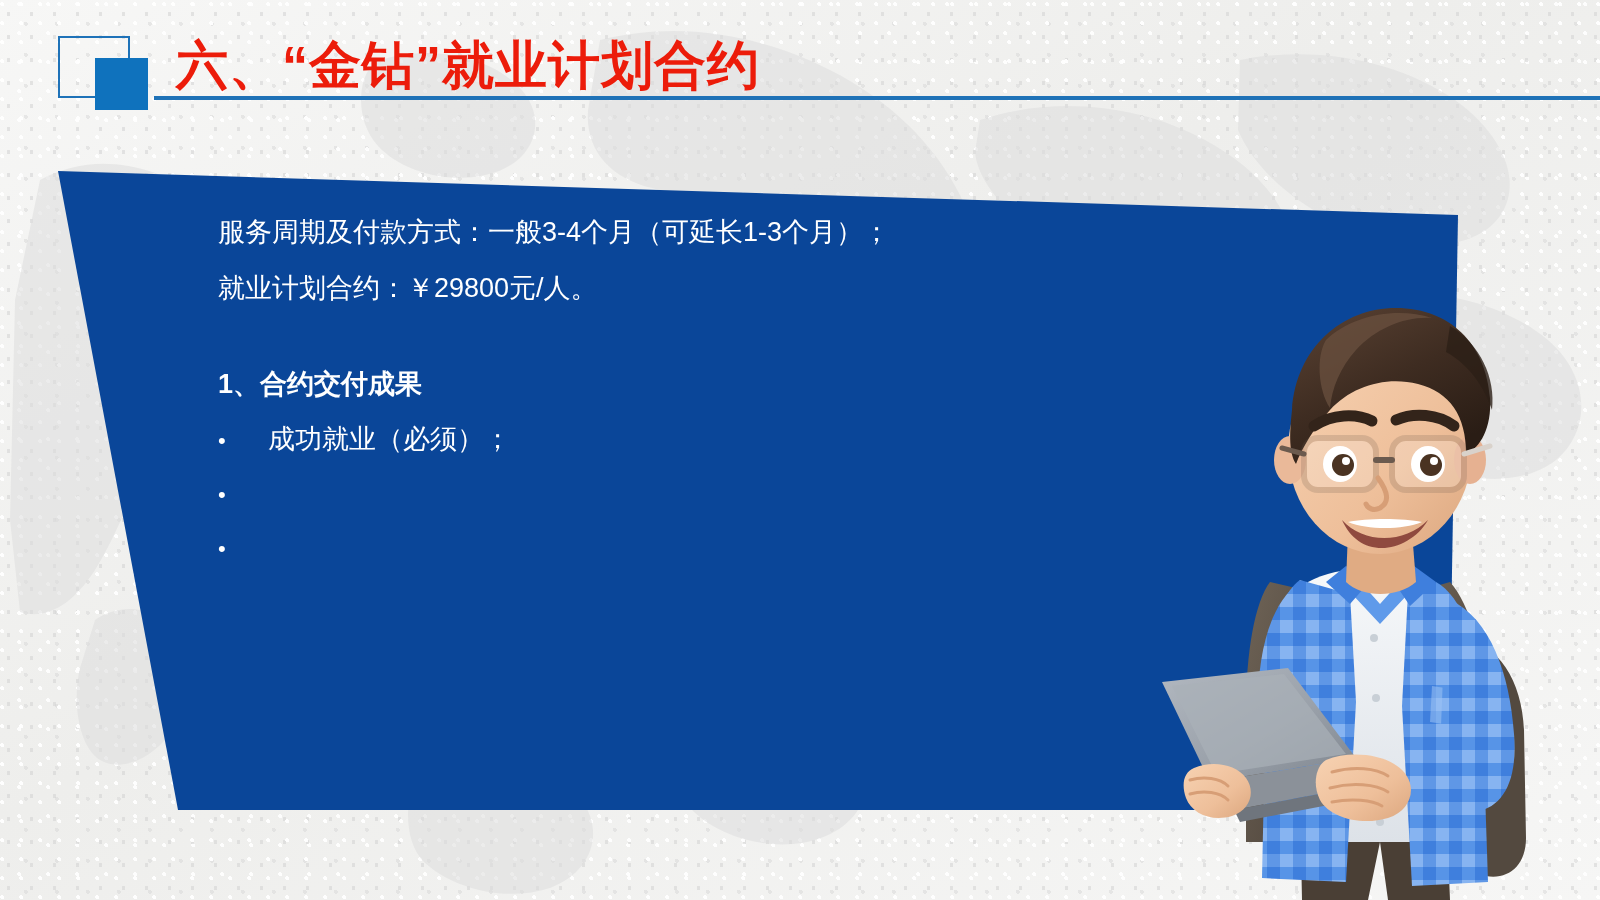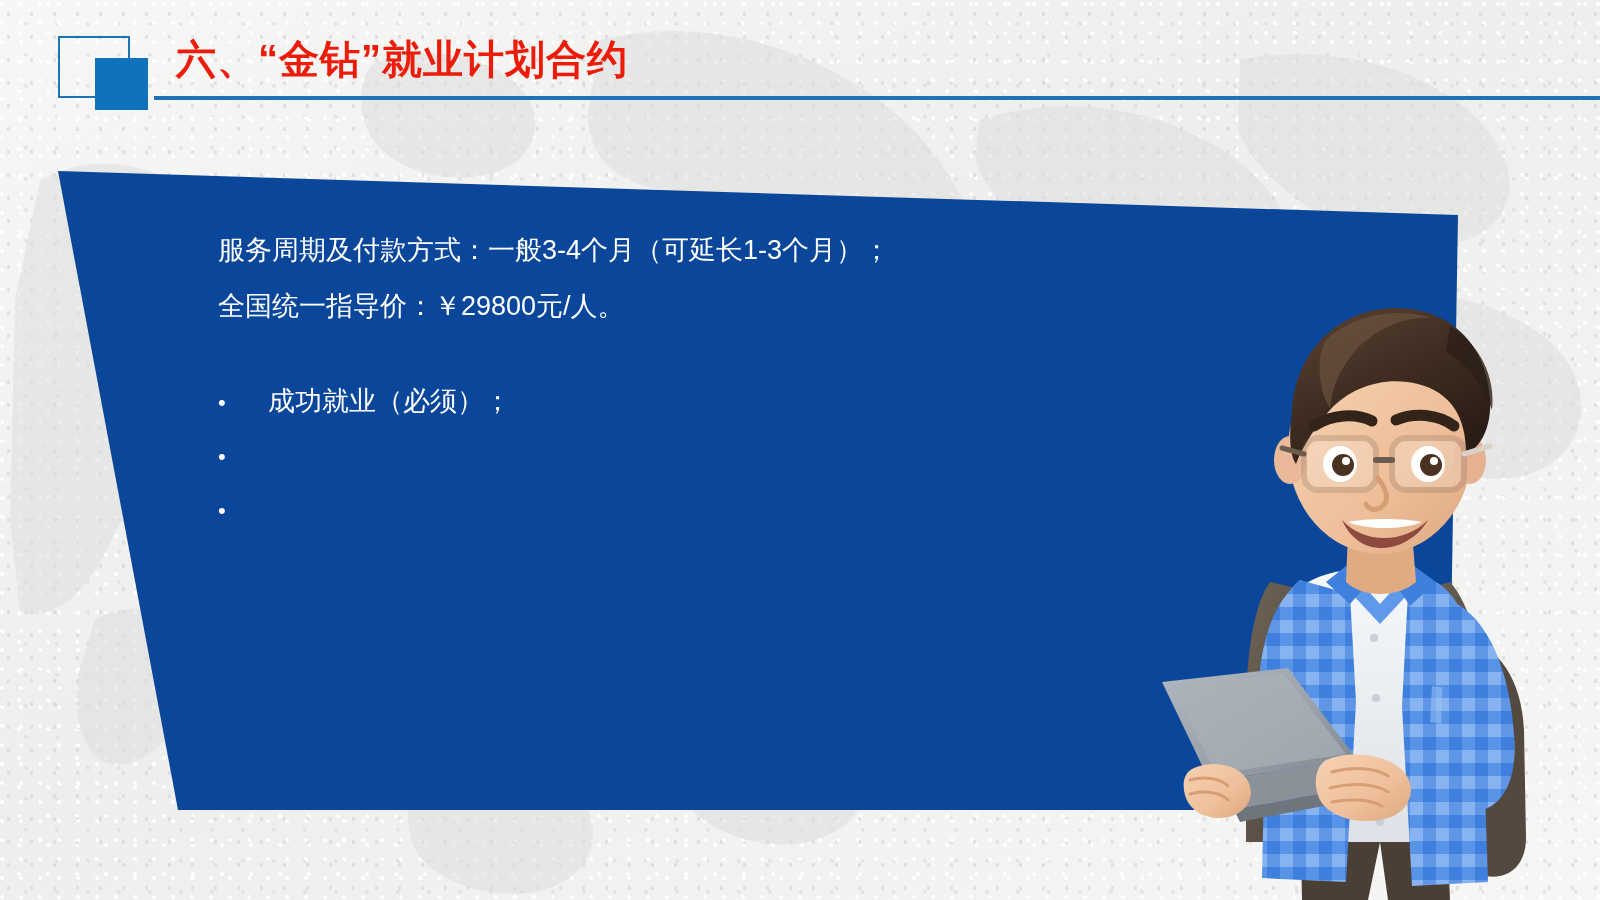--- a/index.html
+++ b/index.html
@@ -61,21 +61,21 @@
     position: absolute;
     left: 37px; top: 22px;
     width: 53px; height: 52px;
     background: #0f72bd;
   }
 
   .slide-title {
     position: absolute;
     left: 176px;
     top: 36px;
-    font-size: 40px;
+    font-size: 52px;
     font-weight: 700;
     line-height: 1.15;
     color: #ec1c0a;
     letter-spacing: 1px;
     white-space: nowrap;
   }
 
   .title-rule {
     position: absolute;
     left: 154px;
@@ -101,21 +101,21 @@
     width: 1420px;
     height: 650px;
     background: #0a4699;
     clip-path: polygon(8px 6px, 1408px 50px, 1398px 645px, 128px 645px);
   }
 
   
   .panel-text {
     position: absolute;
     left: 218px;
-    top: 222px;
+    top: 204px;
     width: 1020px;
     color: #ffffff;
   }
 
   .line {
     font-size: 27px;
     line-height: 56px;
     white-space: nowrap;
     font-weight: 500;
   }
@@ -190,24 +190,25 @@
   <div class="slide-title">六、“金钻”就业计划合约</div>
   <div class="title-rule"></div>
 
   <div class="panel-wrap">
     <div class="panel"></div>
   </div>
 
   <div class="panel-text">
 
     <div class="line">服务周期及付款方式：一般3-4个月（可延长1-3个月）；</div>
-    <div class="line">全国统一指导价：￥29800元/人。</div>
+    <div class="line">就业计划合约：￥29800元/人。</div>
 
     <div class="spacer-md"></div>
 
+    <div class="line bold">1、合约交付成果</div>
 
     <div class="bullet-row">
       <span class="bullet-dot">•</span>
       <span>成功就业（必须）；</span>
     </div>
     <div class="bullet-row">
       <span class="bullet-dot">•</span>
     </div>
     <div class="bullet-row">
       <span class="bullet-dot">•</span>

